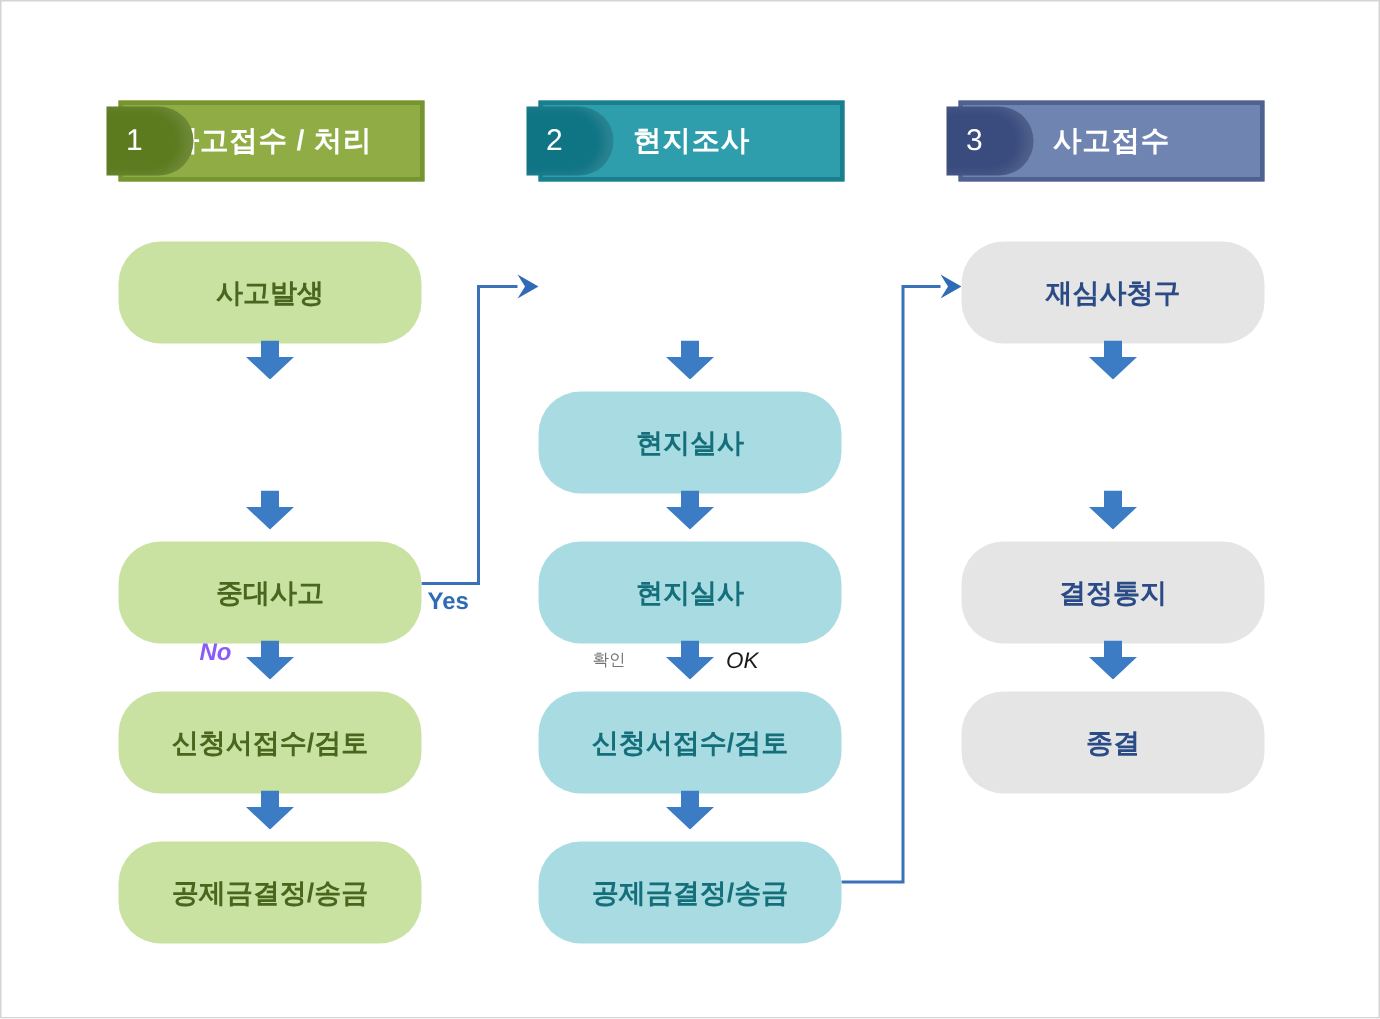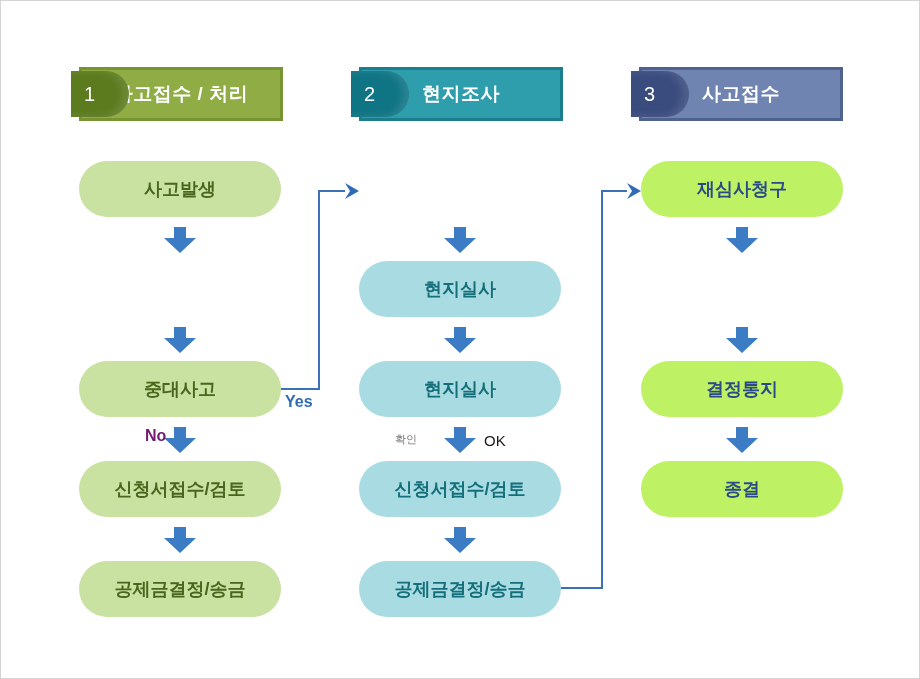--- a/index.html
+++ b/index.html
@@ -52,32 +52,32 @@
   .h-green  .tab { background: #5c7b1f; box-shadow: inset -6px 0 8px rgba(255,255,255,0.12); }
   .h-teal   { background: #2e9eac; border-color: #1b7e8d; }
   .h-teal   .tab { background: #0f7484; box-shadow: inset -6px 0 8px rgba(255,255,255,0.12); }
   .h-blue   { background: #7084b2; border-color: #4f628f; }
   .h-blue   .tab { background: #3a4c7e; box-shadow: inset -6px 0 8px rgba(255,255,255,0.12); }
 
   
   .box {
     position: absolute;
     width: 202px;
-    height: 56px;
+    height: 68px;
     display: flex;
     align-items: center;
     justify-content: center;
     font-size: 18px;
     font-weight: bold;
     white-space: nowrap;
     border-radius: 28px;
   }
   .b-green { background: #c9e2a1; color: #48661e; }
   .b-teal  { background: #a9dce2; color: #156f7b; }
-  .b-blue  { background: #bef264; color: #2b4b86; }
+  .b-blue  { background: #e5e5e5; color: #2b4b86; }
 
   
   .arr {
     position: absolute;
     width: 32px;
     height: 26px;
   }
   .arr path { fill: #3b7cc4; }
 
   
@@ -92,23 +92,23 @@
   .connectors polygon  { fill: #2f6cb5; }
 
   
   .edge-label {
     position: absolute;
     font-size: 16px;
     font-weight: 600;
     white-space: nowrap;
   }
   .lbl-yes { left: 284px; top: 392px; color: #2f6cb3; }
-  .lbl-no  { left: 144px; top: 426px; color: #701a75; }
+  .lbl-no  { left: 132px; top: 426px; color: #8b5cf6; font-style: italic; }
   .lbl-confirm { left: 394px; top: 431px; color: #737373; font-size: 11px; font-weight: 400; }
-  .lbl-ok      { left: 483px; top: 431px; color: #1a1a1a; font-size: 15px; font-weight: 400; }
+  .lbl-ok      { left: 483px; top: 431px; color: #1a1a1a; font-size: 15px; font-weight: 400; font-style: italic; }
 </style>
 </head>
 <body>
 
 <div class="canvas">
 
   <svg class="connectors" viewBox="0 0 920 679">
     <polyline points="280,388 318,388 318,190 344,190"></polyline>
     <polygon points="344,182 358,190 344,198 349,190"></polygon>
     <polyline points="560,587 601,587 601,190 626,190"></polyline>

